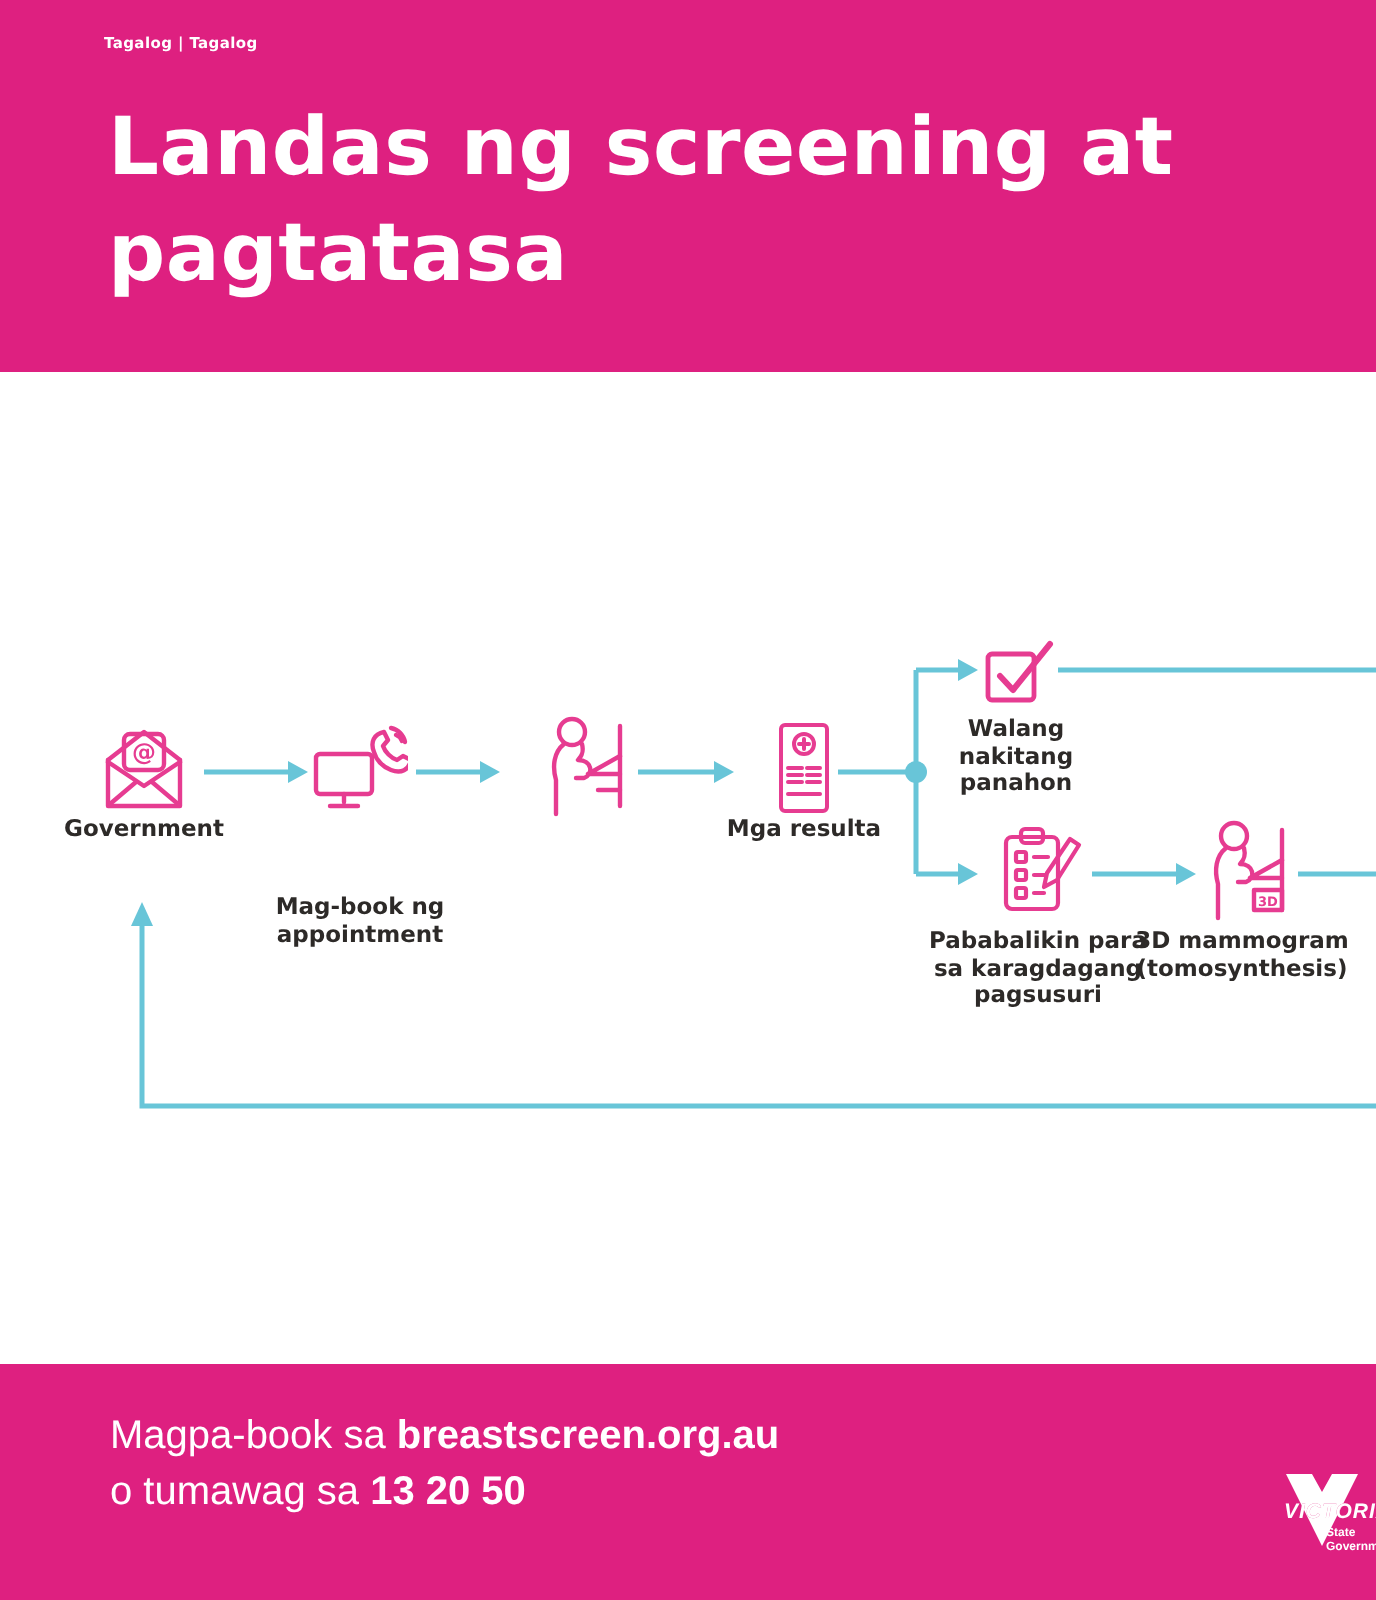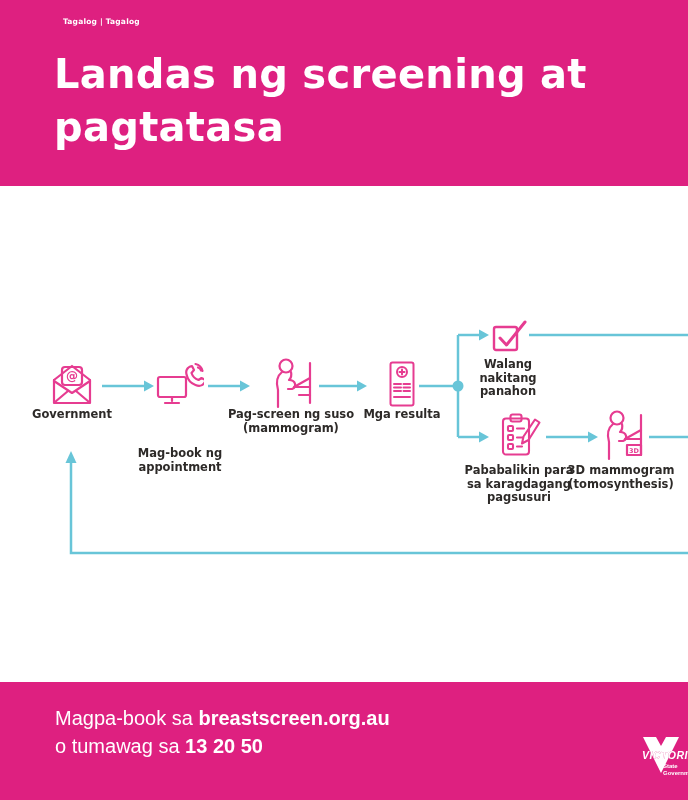--- a/index.html
+++ b/index.html
@@ -9,21 +9,21 @@
     overflow:hidden;
     background:#ffffff;
     font-family:"DejaVu Sans","Liberation Sans",sans-serif;
   }
   
   .header{
     position:absolute;left:0;top:0;width:688px;height:186px;
     background:var(--pink);
   }
   .lang-tag{
-    position:absolute;left:63px;top:17px;
+    position:absolute;left:52px;top:17px;
     color:#ffffff;font-size:7.5px;font-weight:600;letter-spacing:.2px;
   }
   .title{
     position:absolute;left:54px;top:48px;width:600px;
     color:#ffffff;font-size:40px;font-weight:700;line-height:53px;
     letter-spacing:.3px;
   }
   
   .main{position:absolute;left:0;top:186px;width:688px;height:496px;background:#ffffff;}
   .connectors{position:absolute;left:0;top:0;width:688px;height:496px;color:var(--teal);}
@@ -120,24 +120,20 @@
   <div class="icon" style="left:269px;top:171px;width:46px;height:52px;">
     <svg viewBox="0 0 46 52" stroke="currentColor" stroke-width="2.2" fill="none" stroke-linecap="round" stroke-linejoin="round">
       <circle cx="17" cy="9" r="6.5"></circle>
       <path d="M13 15 C8 19 7 26 9 33 L9 50"></path>
       <path d="M22 15 c1 4 0 6 -2 8 c7 0 8 7 3 9 l-4 0"></path>
       <path d="M41 6 V46"></path>
       <path d="M25 30 H41 M25 30 L41 21"></path>
       <path d="M30 38 H41"></path>
     </svg>
   </div>
-  <div class="step-label" style="left:221px;top:222px;width:140px;">
-    <span>Pag-screen ng suso</span><br>
-    <span>(mammogram)</span>
-  </div>
 
   <div class="icon" style="left:389px;top:175px;width:26px;height:46px;">
     <svg viewBox="0 0 26 46" stroke="currentColor" stroke-width="2" fill="none" stroke-linecap="round" stroke-linejoin="round">
       <rect x="1.5" y="1.5" width="23" height="43" rx="2"></rect>
       <circle cx="13" cy="11" r="5"></circle>
       <path d="M13 8.5 v5 M10.5 11 h5"></path>
       <path d="M5 23 h7 M5 26.5 h7 M5 30 h7"></path>
       <path d="M14.5 23 h6.5 M14.5 26.5 h6.5 M14.5 30 h6.5"></path>
       <path d="M5 36 h16"></path>
     </svg>

